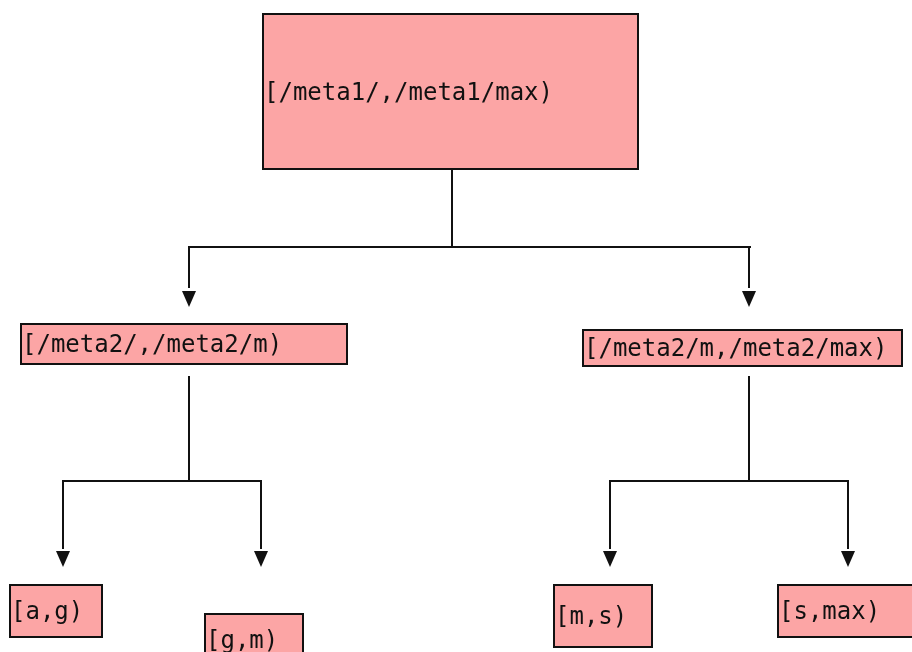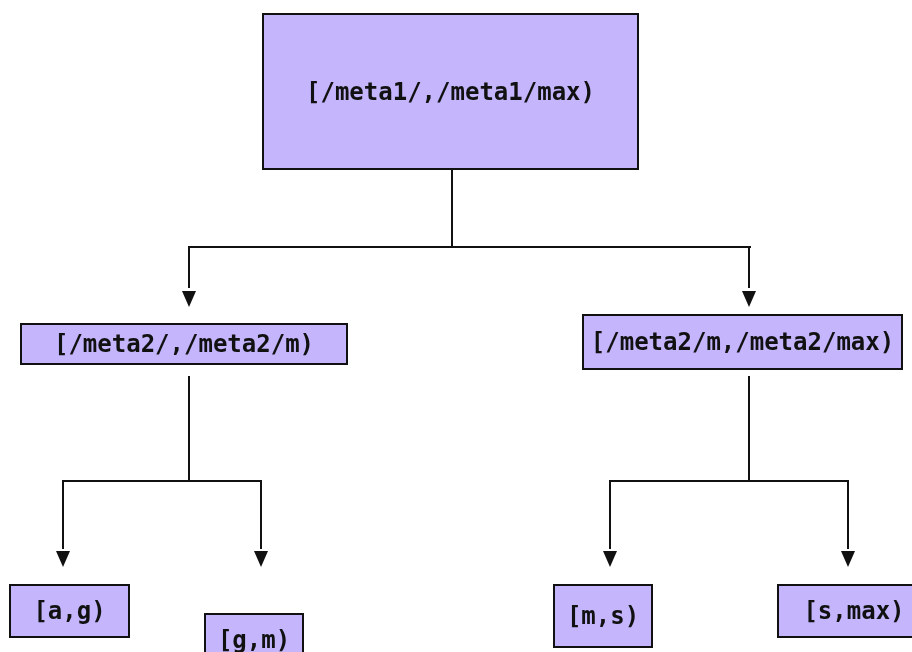--- a/index.html
+++ b/index.html
@@ -8,26 +8,25 @@
     width: 912px;
     height: 652px;
     background: #ffffff;
     font-family: "DejaVu Sans Mono", "Liberation Mono", monospace;
     overflow: hidden;
   }
   .node {
     position: absolute;
     box-sizing: border-box;
     border: 2px solid #111111;
-    background: #c4b5fd;
+    background: #fca5a5;
     display: flex;
     align-items: center;
-    justify-content: center;
     font-size: 24px;
-    font-weight: bold;
+    font-weight: normal;
     color: #111111;
     white-space: nowrap;
   }
   .line {
     position: absolute;
     background: #111111;
   }
   .arrow-down {
     position: absolute;
     width: 0;
@@ -43,25 +42,25 @@
 <div class="canvas">
 
   <div class="node" style="left:262px; top:13px; width:377px; height:157px;">
     <span>[/meta1/,/meta1/max)</span>
   </div>
 
   <div class="node" style="left:20px; top:323px; width:328px; height:42px;">
     <span>[/meta2/,/meta2/m)</span>
   </div>
 
-  <div class="node" style="left:582px; top:314px; width:321px; height:56px;">
+  <div class="node" style="left:582px; top:329px; width:321px; height:38px;">
     <span>[/meta2/m,/meta2/max)</span>
   </div>
 
-  <div class="node" style="left:9px; top:584px; width:121px; height:54px;">
+  <div class="node" style="left:9px; top:584px; width:94px; height:54px;">
     <span>[a,g)</span>
   </div>
 
   <div class="node" style="left:204px; top:592px; width:100px; height:54px;margin-top:21px;">
     <span>[g,m)</span>
   </div>
 
   <div class="node" style="left:553px; top:584px; width:100px; height:64px;">
     <span>[m,s)</span>
   </div>

